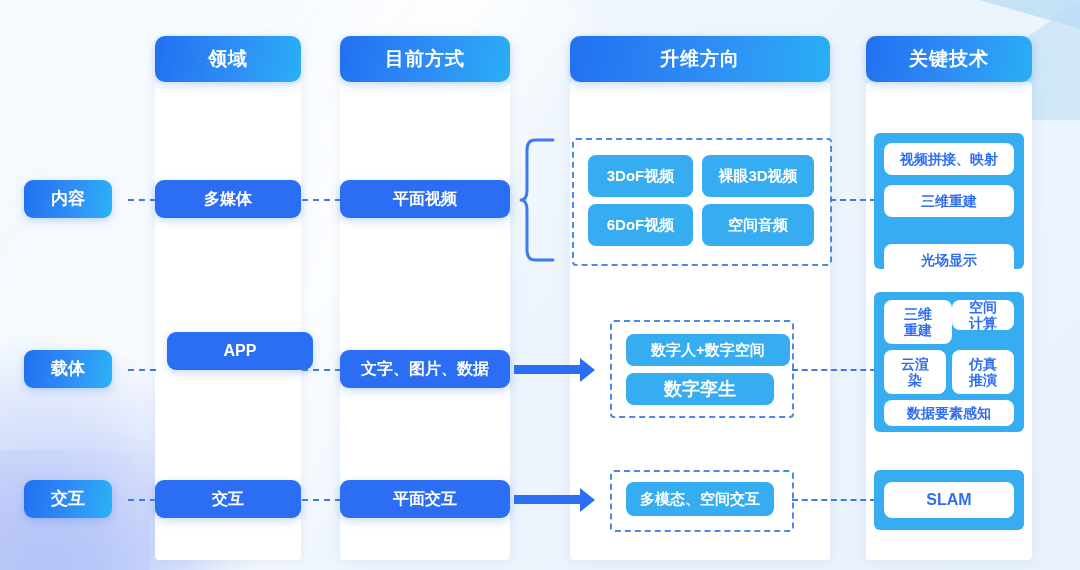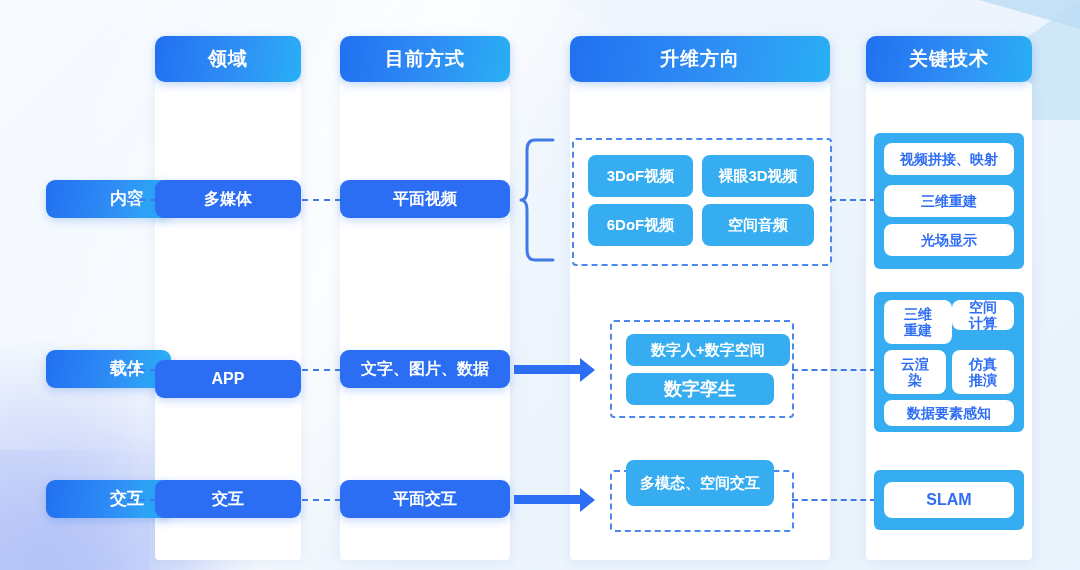--- a/index.html
+++ b/index.html
@@ -57,21 +57,21 @@
 
   
   .pill{position:absolute;border-radius:9px;display:flex;align-items:center;
         justify-content:center;color:#fff;font-weight:bold;text-align:center;
         line-height:1.15;}
   .pill-grad{background:linear-gradient(100deg,#2170f0 0%,#2f8ef5 55%,#2bb3f6 100%);
         box-shadow:0 3px 9px rgba(40,120,230,.25);}
   .pill-solid{background:#2b6ef4;box-shadow:0 3px 9px rgba(40,110,240,.25);}
   .pill-light{background:#35adf0;border-radius:8px;}
 
-  .lbl{width:88px;height:38px;font-size:17px;left:46px;padding-left:37px;}
+  .lbl{width:88px;height:38px;font-size:17px;left:24px;}
   .c1item{left:155px;width:146px;height:38px;font-size:16px;}
   .c2item{left:340px;width:170px;height:38px;font-size:16px;}
 
   
   .dash{position:absolute;height:0;border-top:2px dashed #3f7ae8;}
 
   
   .arrow{position:absolute;height:9px;background:#2b6ef4;}
   .arrow:after{content:"";position:absolute;right:-13px;top:-7px;
     width:0;height:0;border-top:12px solid transparent;border-bottom:12px solid transparent;
@@ -127,25 +127,25 @@
   <div class="pill pill-light" style="left:588px;top:155px;width:105px;height:42px;font-size:15px;">3DoF视频</div>
   <div class="pill pill-light" style="left:702px;top:155px;width:112px;height:42px;font-size:15px;">裸眼3D视频</div>
   <div class="pill pill-light" style="left:588px;top:204px;width:105px;height:42px;font-size:15px;">6DoF视频</div>
   <div class="pill pill-light" style="left:702px;top:204px;width:112px;height:42px;font-size:15px;">空间音频</div>
 
   <div class="dash" style="left:830px;top:199px;width:46px;"></div>
 
   <div class="kbox" style="left:874px;top:133px;width:150px;height:136px;"></div>
   <div class="kitem" style="left:884px;top:185px;width:130px;height:32px;">三维重建</div>
   <div class="kitem" style="left:884px;top:143px;width:130px;height:32px;">视频拼接、映射</div>
-  <div class="kitem" style="left:884px;top:224px;width:130px;height:32px;">光场显示</div>
+  <div class="kitem" style="left:884px;top:244px;width:130px;height:32px;">光场显示</div>
 
   <div class="pill pill-grad lbl" style="top:350px;">载体</div>
   <div class="dash" style="left:128px;top:369px;width:28px;"></div>
-  <div class="pill pill-solid c1item" style="top:360px;">APP</div>
+  <div class="pill pill-solid c1item" style="top:332px;margin-left:12px;">APP</div>
   <div class="dash" style="left:302px;top:369px;width:39px;"></div>
   <div class="pill pill-solid c2item" style="top:350px;">文字、图片、数据</div>
 
   <div class="arrow" style="left:514px;top:365px;width:68px;"></div>
 
   <div class="gbox" style="left:610px;top:320px;width:180px;height:94px;"></div>
   <div class="pill pill-light" style="left:626px;top:334px;width:164px;height:32px;font-size:15px;">数字人+数字空间</div>
   <div class="pill pill-light" style="left:626px;top:373px;width:148px;height:32px;font-size:18px;">数字孪生</div>
 
   <div class="dash" style="left:792px;top:369px;width:84px;"></div>
@@ -163,20 +163,20 @@
 
   <div class="pill pill-grad lbl" style="top:480px;">交互</div>
   <div class="dash" style="left:128px;top:499px;width:28px;"></div>
   <div class="pill pill-solid c1item" style="top:480px;">交互</div>
   <div class="dash" style="left:302px;top:499px;width:39px;"></div>
   <div class="pill pill-solid c2item" style="top:480px;">平面交互</div>
 
   <div class="arrow" style="left:514px;top:495px;width:68px;"></div>
 
   <div class="gbox" style="left:610px;top:470px;width:180px;height:58px;"></div>
-  <div class="pill pill-light" style="left:626px;top:460px;width:148px;height:46px;font-size:15px;">多模态、空间交互</div>
+  <div class="pill pill-light" style="left:626px;top:482px;width:148px;height:34px;font-size:15px;">多模态、空间交互</div>
 
   <div class="dash" style="left:792px;top:499px;width:84px;"></div>
 
   <div class="kbox" style="left:874px;top:470px;width:150px;height:60px;"></div>
   <div class="kitem" style="left:884px;top:482px;width:130px;height:36px;font-size:16px;">SLAM</div>
 
 </div>
 
 </body></html>

